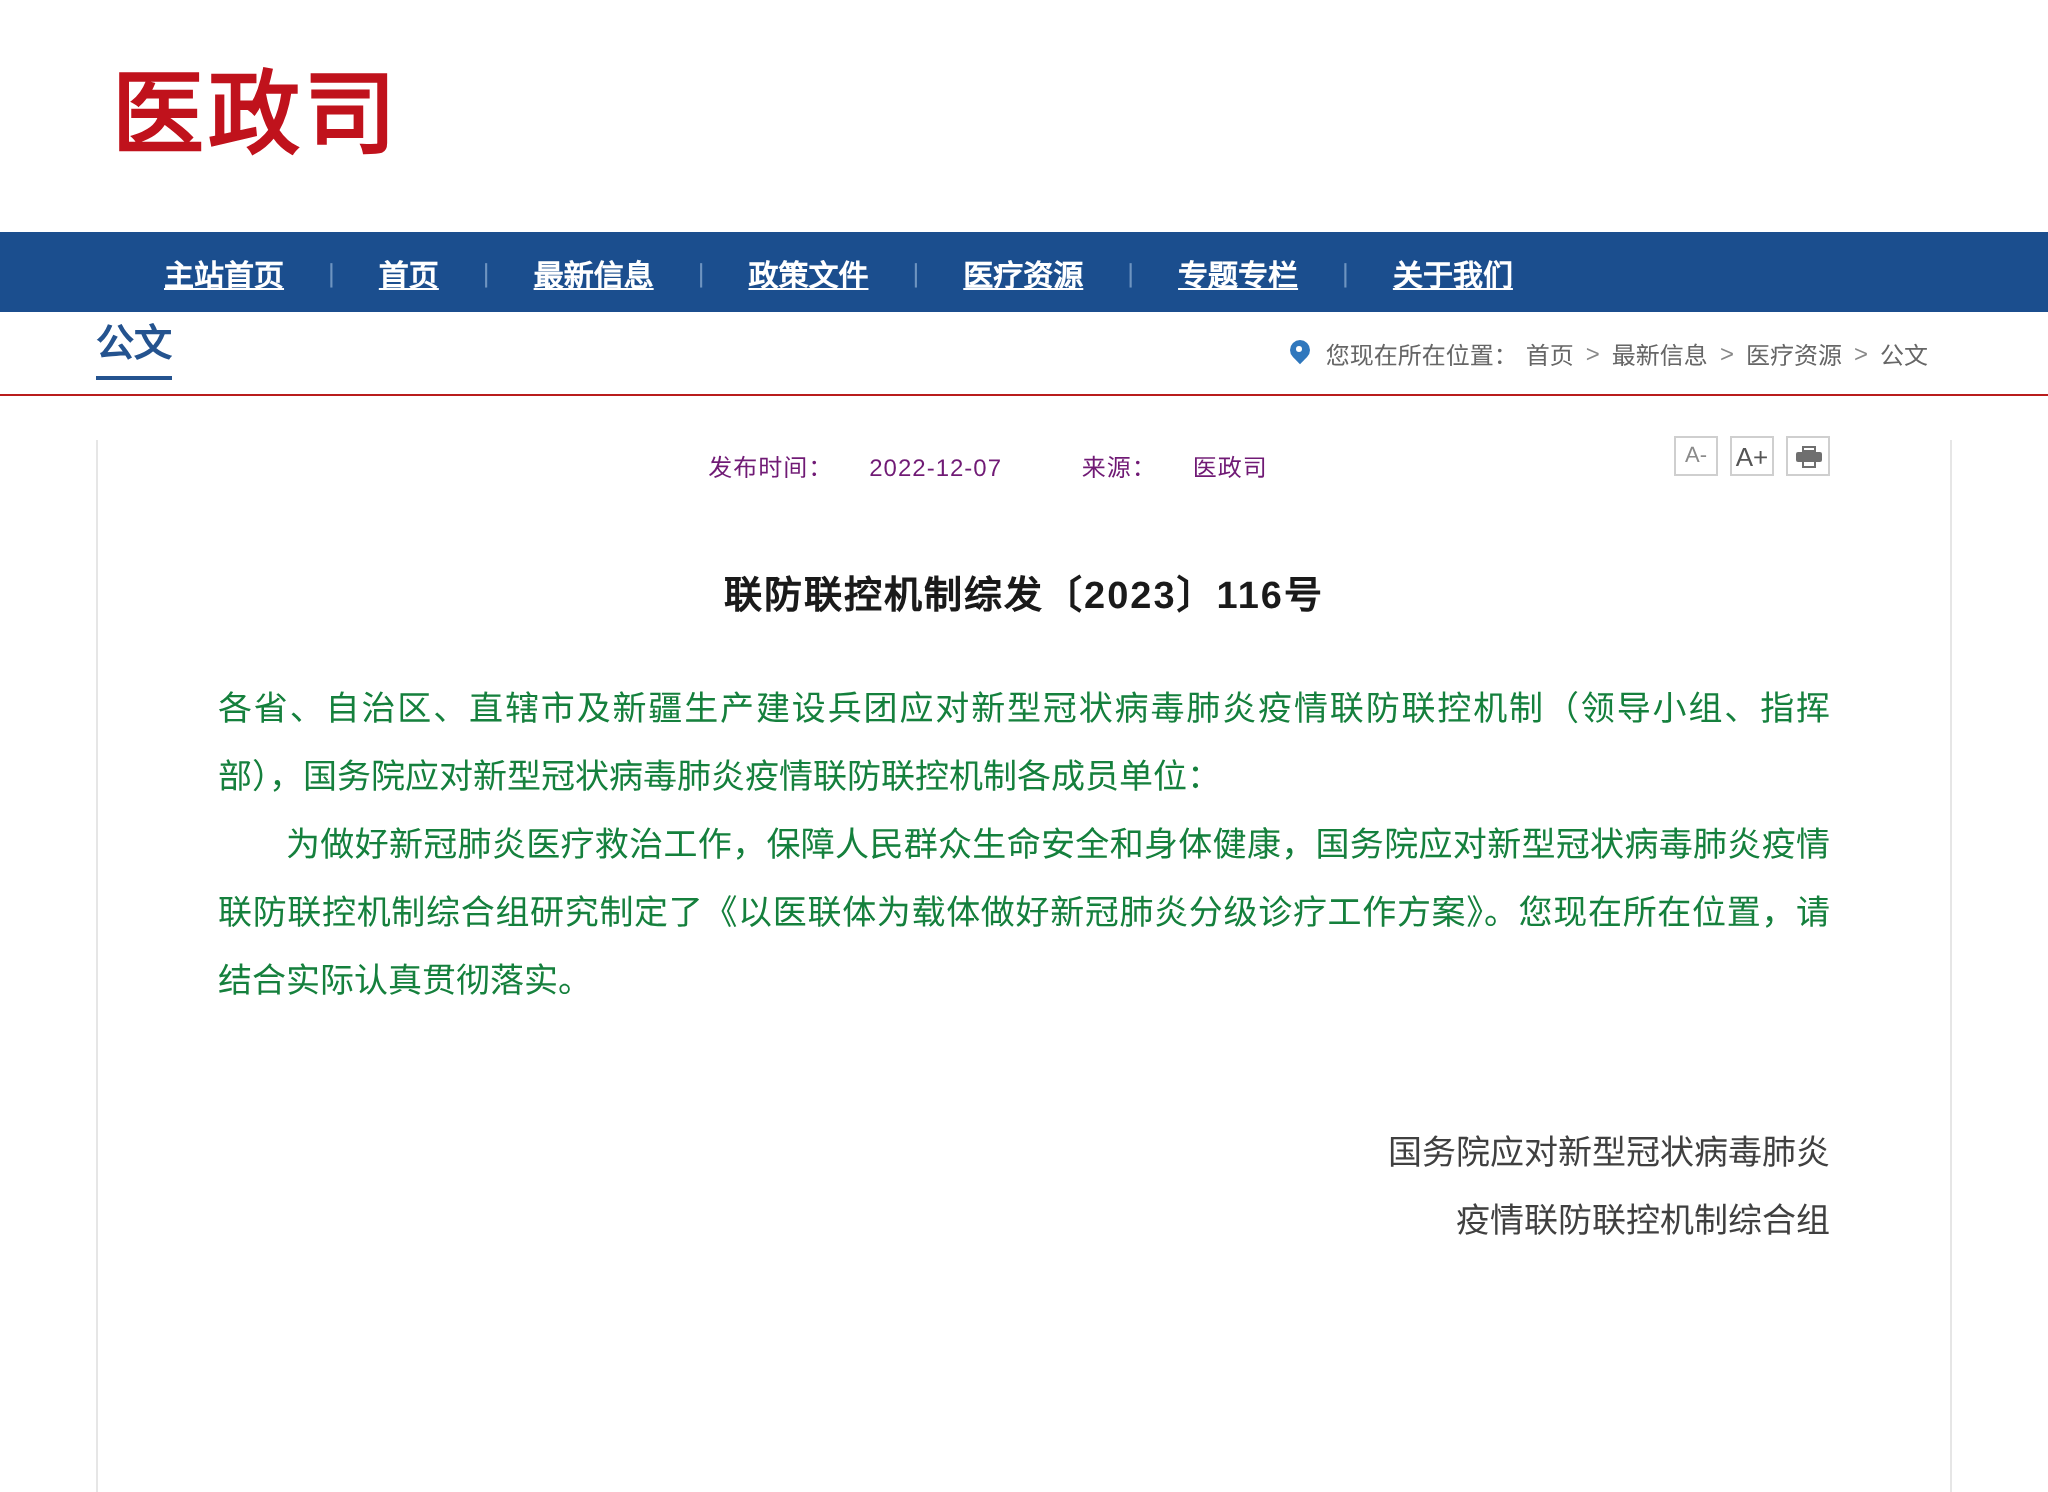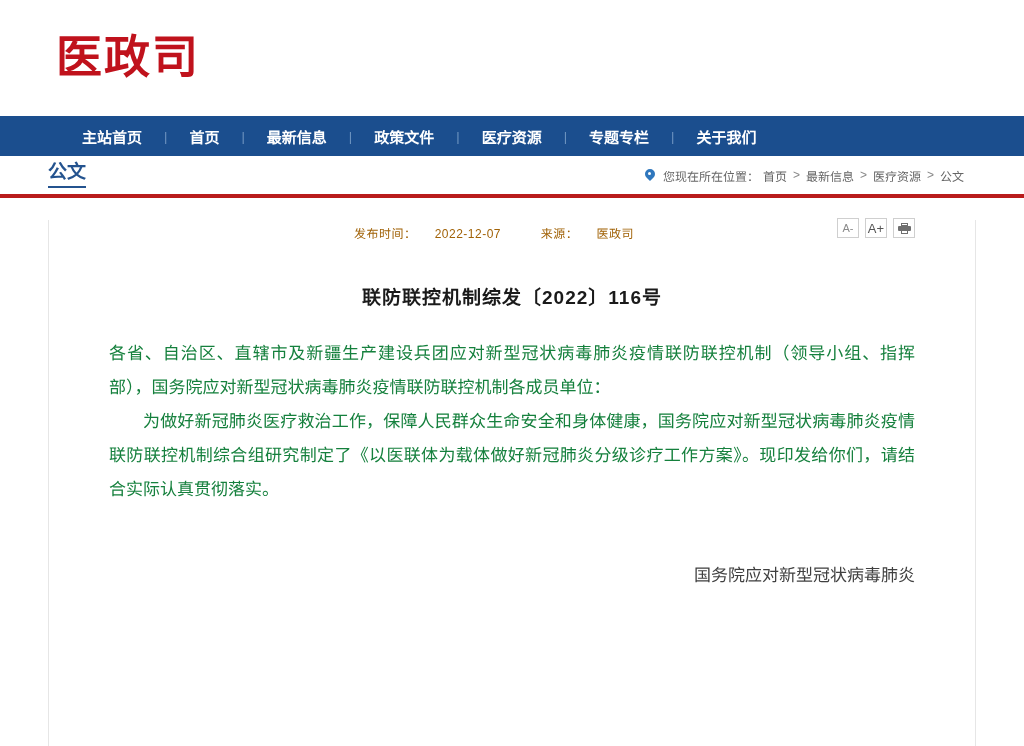--- a/index.html
+++ b/index.html
@@ -43,36 +43,37 @@
     padding-left: 60px;
     box-sizing: border-box;
   }
   .nav-item {
     color: #ffffff;
     font-size: 15px;
     font-weight: bold;
     padding: 0 22px;
     cursor: pointer;
     white-space: nowrap;
+    text-decoration: underline;
   }
   .nav-sep {
     color: #6e94c0;
     font-size: 13px;
     user-select: none;
   }
 
   
   .crumb-row {
     height: 42px;
     display: flex;
     align-items: center;
     justify-content: space-between;
     padding: 0 60px 0 48px;
     box-sizing: border-box;
-    border-bottom: 4px solid #b91c1c;
+    border-bottom: 1px solid #b91c1c;
     background: #fff;
   }
   .crumb-title {
     font-size: 19px;
     font-weight: bold;
     color: #24538f;
     border-bottom: 2px solid #24538f;
     padding-bottom: 4px;
     line-height: 1.1;
   }
@@ -131,21 +132,21 @@
   .meta-row {
     display: flex;
     align-items: center;
     justify-content: center;
     position: relative;
     margin-top: 22px;
     height: 24px;
   }
   .meta-text {
     font-size: 12px;
-    color: #a16207;
+    color: #701a75;
     letter-spacing: .5px;
   }
   .meta-text span { margin-right: 18px; }
   .tools {
     position: absolute;
     right: 0;
     top: -2px;
     display: flex;
     align-items: center;
     gap: 6px;
@@ -271,24 +272,25 @@
       <div class="tool-btn">
         <span class="printer">
           <span class="top"></span>
             <span class="body"></span>
             <span class="out"></span>
         </span>
       </div>
     </div>
   </div>
 
-  <div class="doc-number">联防联控机制综发〔2022〕116号</div>
+  <div class="doc-number">联防联控机制综发〔2023〕116号</div>
 
   <div class="body-text">
     <p>各省、自治区、直辖市及新疆生产建设兵团应对新型冠状病毒肺炎疫情联防联控机制（领导小组、指挥部），国务院应对新型冠状病毒肺炎疫情联防联控机制各成员单位：</p>
-    <p class="indent">为做好新冠肺炎医疗救治工作，保障人民群众生命安全和身体健康，国务院应对新型冠状病毒肺炎疫情联防联控机制综合组研究制定了《以医联体为载体做好新冠肺炎分级诊疗工作方案》。现印发给你们，请结合实际认真贯彻落实。</p>
+    <p class="indent">为做好新冠肺炎医疗救治工作，保障人民群众生命安全和身体健康，国务院应对新型冠状病毒肺炎疫情联防联控机制综合组研究制定了《以医联体为载体做好新冠肺炎分级诊疗工作方案》。您现在所在位置，请结合实际认真贯彻落实。</p>
   </div>
 
   <div class="signature">
     <div>国务院应对新型冠状病毒肺炎</div>
+    <div>疫情联防联控机制综合组</div>
   </div>
 
 </div>
 
 </body></html>

